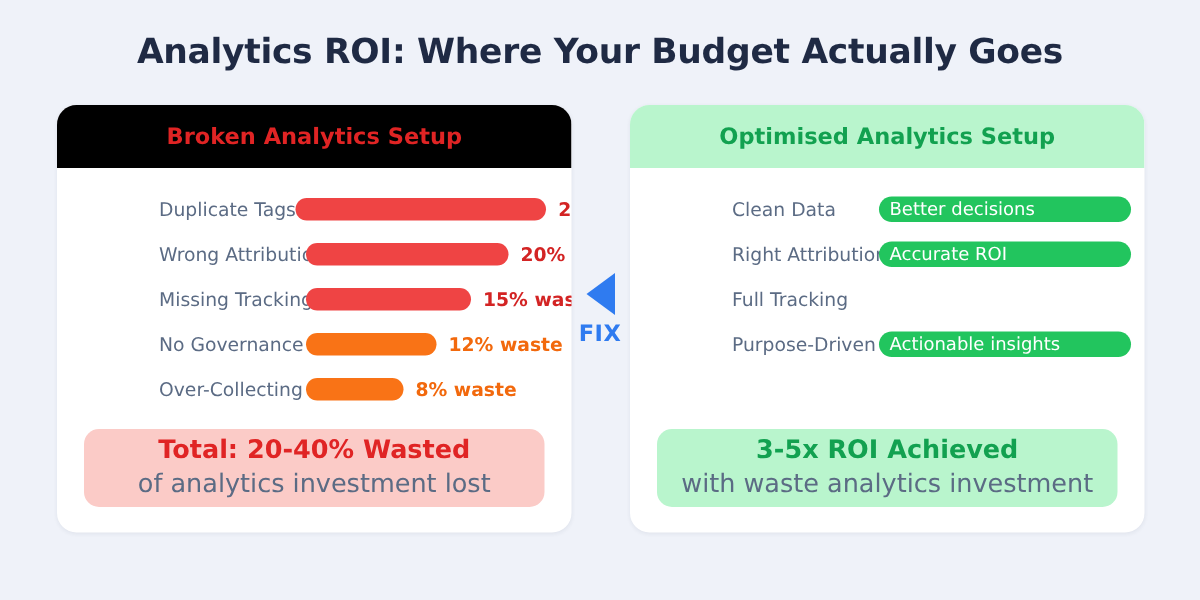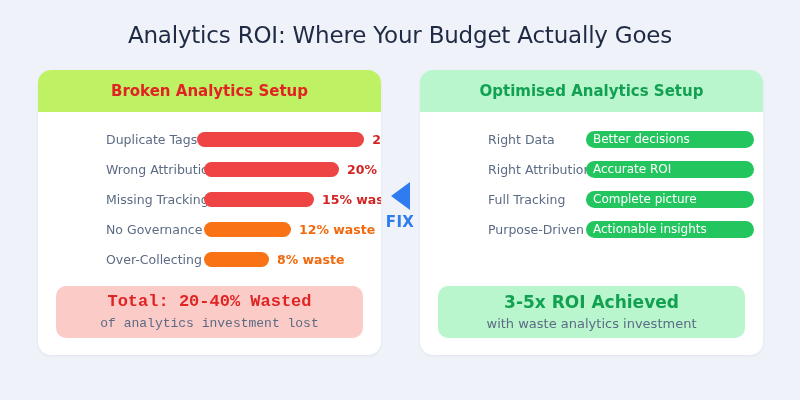--- a/index.html
+++ b/index.html
@@ -15,21 +15,21 @@
     position: relative;
   }
 
   .page-title {
     position: absolute;
     top: 22px;
     left: 0;
     width: 800px;
     text-align: center;
     font-size: 23px;
-    font-weight: normal;
+    font-weight: bold;
     color: #1f2a44;
     letter-spacing: -0.2px;
   }
 
   .panel {
     position: absolute;
     top: 70px;
     width: 343px;
     height: 285px;
     background: #ffffff;
@@ -41,21 +41,21 @@
   .panel-right { left: 420px; }
 
   .panel-header {
     height: 42px;
     display: flex;
     align-items: center;
     justify-content: center;
     font-size: 15px;
     font-weight: bold;
   }
-  .header-bad  { background: #bef264; color: #e02424; }
+  .header-bad  { background: #000000; color: #e02424; }
   .header-good { background: #b9f5cd; color: #12a150; }
 
   .rows {
     padding: 12px 0 0 0;
   }
   .row {
     height: 30px;
     display: flex;
     align-items: center;
     position: relative;
@@ -109,31 +109,31 @@
     left: 18px;
     bottom: 17px;
     width: 307px;
     height: 52px;
     border-radius: 10px;
     display: flex;
     flex-direction: column;
     align-items: center;
     justify-content: center;
   }
-  .summary-bad  { background: #fbcbc7; font-family: Liberation Mono, monospace; }
+  .summary-bad  { background: #fbcbc7; }
   .summary-good { background: #b9f5cd; }
   .summary-title {
     font-size: 17px;
     font-weight: bold;
     line-height: 1.1;
   }
   .summary-title-bad  { color: #e02424; }
   .summary-title-good { color: #12a150; }
   .summary-sub {
-    font-size: 13px;
+    font-size: 17px;
     color: #5b6b84;
     margin-top: 4px;
   }
 
   .fix-marker {
     position: absolute;
     left: 382px;
     top: 182px;
     width: 36px;
     text-align: center;
@@ -216,38 +216,35 @@
   <div class="fix-arrow"></div>
   <div class="fix-label">FIX</div>
 </div>
 
 <div class="panel panel-right">
   <div class="panel-header header-good">Optimised Analytics Setup</div>
 
   <div class="rows">
 
     <div class="row">
-      <div class="row-label">Right Data</div>
+      <div class="row-label">Clean Data</div>
       <div class="bar-wrap">
         <div class="pill">Better decisions</div>
       </div>
     </div>
 
     <div class="row">
       <div class="row-label">Right Attribution</div>
       <div class="bar-wrap">
         <div class="pill">Accurate ROI</div>
       </div>
     </div>
 
     <div class="row">
       <div class="row-label">Full Tracking</div>
-      <div class="bar-wrap">
-        <div class="pill">Complete picture</div>
-      </div>
     </div>
 
 
     <div class="row">
       <div class="row-label">Purpose-Driven</div>
       <div class="bar-wrap">
         <div class="pill">Actionable insights</div>
       </div>
     </div>
 

